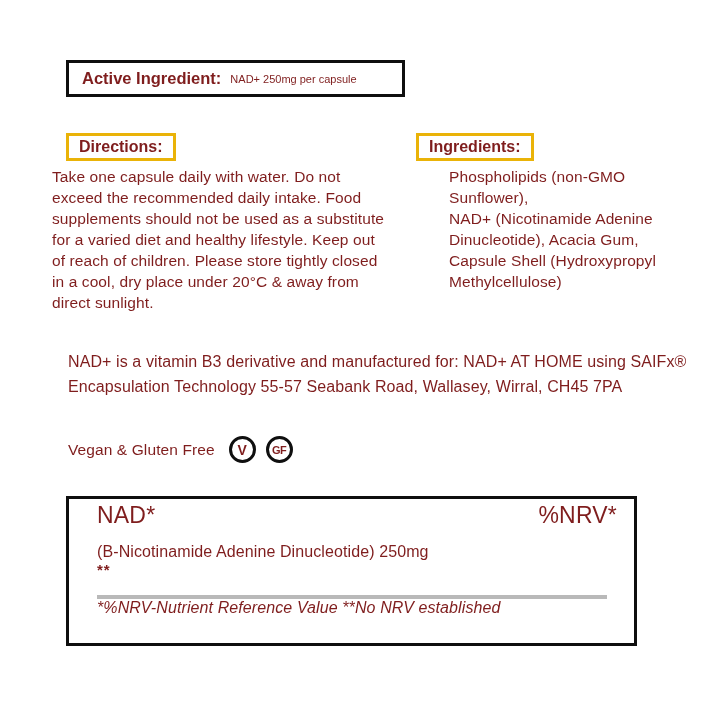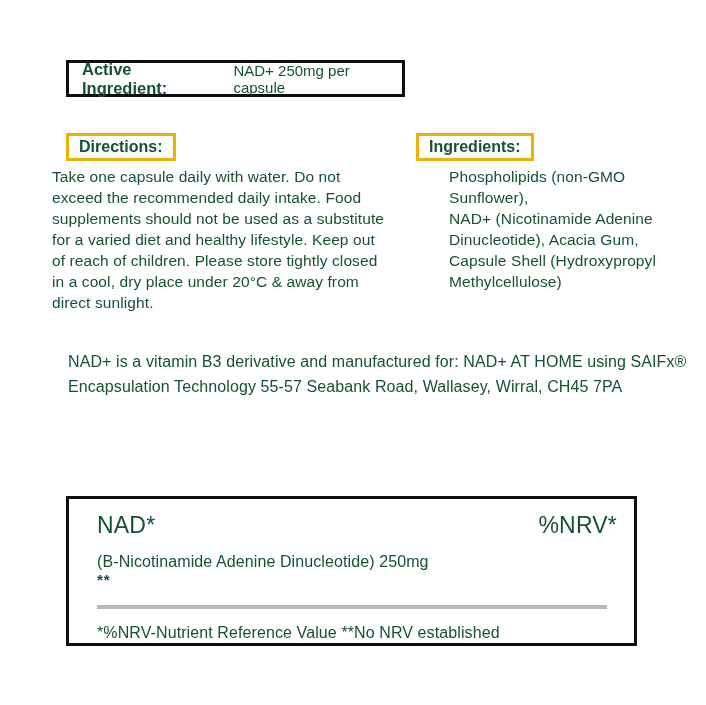--- a/index.html
+++ b/index.html
@@ -3,37 +3,37 @@
 <meta charset="utf-8">
 <style>
   * { margin: 0; padding: 0; box-sizing: border-box; }
   html, body { background: #ffffff; }
   .canvas {
     position: relative;
     width: 706px;
     height: 705px;
     background: #ffffff;
     font-family: "Liberation Sans", sans-serif;
-    color: #14532d;
+    color: #7f1d1d;
     overflow: hidden;
   }
 
   
   .active-box {
     position: absolute;
     left: 66px; top: 60px;
     width: 339px; height: 37px;
     border: 3px solid #0f0f0f;
     display: flex;
     align-items: center;
     padding-left: 13px;
     background: #ffffff;
   }
   .active-box .lbl { font-weight: bold; font-size: 16.5px; }
-  .active-box .val { font-size: 15px; margin-left: 15px; }
+  .active-box .val { font-size: 11px; margin-left: 9px; }
 
   
   .heading-box {
     position: absolute;
     border: 3px solid #eab308;
     background: #ffffff;
     display: inline-flex;
     align-items: center;
     height: 28px;
     padding: 0 10px;
@@ -84,43 +84,44 @@
   .badge.v  { font-size: 14px; }
   .badge.gf { font-size: 11px; letter-spacing: -0.5px; }
 
   
   .nrv-box {
     position: absolute;
     left: 66px; top: 496px;
     width: 571px; height: 150px;
     border: 3px solid #0f0f0f;
     background: #ffffff;
-    padding: 11px 17px 0 28px;
+    padding: 1px 17px 0 28px;
   }
   .nrv-row {
     display: flex;
     justify-content: space-between;
     align-items: baseline;
   }
   .nrv-head-row { margin-top: 2px; }
   .nrv-name-hdr, .nrv-col-hdr { font-size: 23px; letter-spacing: 0.2px; }
   .nrv-item-row { margin-top: 14px; flex-direction: column; }
   .nrv-item-name { font-size: 16px; letter-spacing: 0.1px; }
   .nrv-item-val { font-size: 15px; font-weight: bold; letter-spacing: 1px; }
   .nrv-divider {
     height: 4px;
     background: #b9b9b9;
     margin-top: 17px;
     margin-right: 10px;
     border: none;
   }
   .nrv-footnote {
-    margin-top: 15px;
+    margin-top: 0;
     font-size: 16px;
     letter-spacing: 0.1px;
+    font-style: italic;
   }
 </style>
 </head>
 <body>
 
 <div class="canvas">
 
   <div class="active-box">
     <span class="lbl">Active Ingredient:</span>
     <span class="val">NAD+ 250mg per capsule</span>
@@ -143,20 +144,27 @@
   <div class="para ingredients-body">Phospholipids (non-GMO
 Sunflower),
 NAD+ (Nicotinamide Adenine
 Dinucleotide), Acacia Gum,
 Capsule Shell (Hydroxypropyl
 Methylcellulose)</div>
 
   <div class="manufacturer-note">NAD+ is a vitamin B3 derivative and manufactured for: NAD+ AT HOME using SAIFx®
 Encapsulation Technology 55-57 Seabank Road, Wallasey, Wirral, CH45 7PA</div>
 
+  <div class="dietary-row">
+    <span class="dietary-label">Vegan &amp; Gluten Free</span>
+    <span class="badges">
+      <span class="badge v">V</span>
+      <span class="badge gf">GF</span>
+    </span>
+  </div>
 
   <div class="nrv-box">
     <div class="nrv-row nrv-head-row">
       <span class="nrv-name-hdr">NAD*</span>
       <span class="nrv-col-hdr">%NRV*</span>
     </div>
     <div class="nrv-row nrv-item-row">
       <span class="nrv-item-name">(B-Nicotinamide Adenine Dinucleotide) 250mg</span>
       <span class="nrv-item-val">**</span>
     </div>

